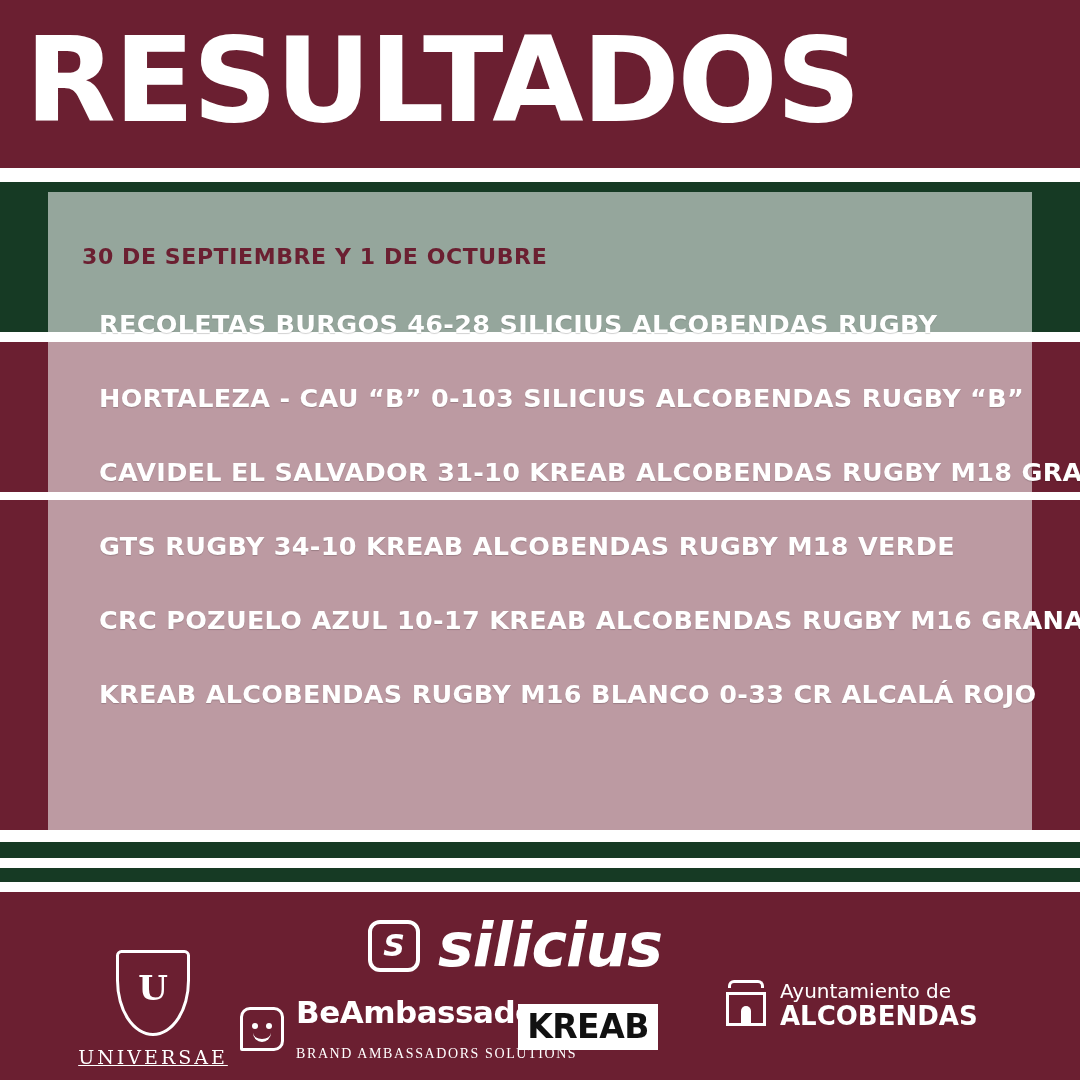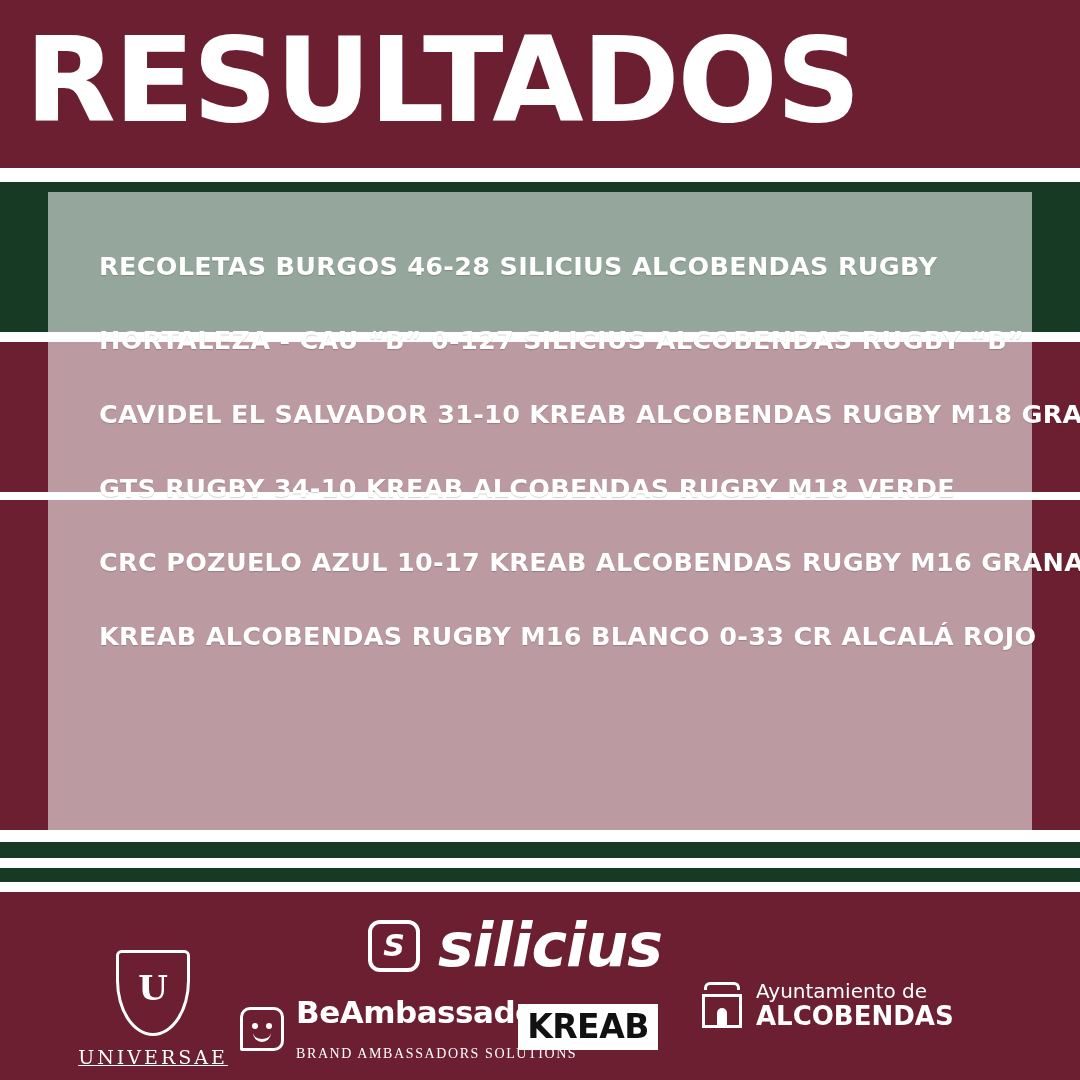--- a/index.html
+++ b/index.html
@@ -261,24 +261,24 @@
     font-weight: bold;
     letter-spacing: -0.5px;
     line-height: 46px;
     text-align: center;
     font-family: "DejaVu Sans", sans-serif;
   }
 
   
   .logo-ayto {
     position: absolute;
-    left: 700px;
+    left: 724px;
     top: 88px;
     display: flex;
-    align-items: flex-end;
+    align-items: flex-start;
     color: #ffffff;
   }
   .ayto-mark {
     width: 44px;
     height: 48px;
     margin-right: 12px;
     position: relative;
   }
   .ayto-mark .roof {
     position: absolute;
@@ -398,23 +398,24 @@
     <div class="band band-white-5"></div>
     <div class="band band-green-3"></div>
     <div class="band band-white-6"></div>
     <div class="band band-maroon-3"></div>
   </div>
 
   <div class="title">RESULTADOS</div>
 
   <div class="panel">
     <div class="panel-inner">
+      <div class="date-line">30 DE SEPTIEMBRE Y 1 DE OCTUBRE</div>
       <ul class="results-list">
         <li class="result-item">RECOLETAS BURGOS 46-28 SILICIUS ALCOBENDAS RUGBY</li>
-        <li class="result-item">HORTALEZA - CAU “B” 0-127 SILICIUS ALCOBENDAS RUGBY “B”</li>
+        <li class="result-item">HORTALEZA - CAU “B” 0-103 SILICIUS ALCOBENDAS RUGBY “B”</li>
         <li class="result-item">CAVIDEL EL SALVADOR 31-10 KREAB ALCOBENDAS RUGBY M18 GRANATE</li>
         <li class="result-item">GTS RUGBY 34-10 KREAB ALCOBENDAS RUGBY M18 VERDE</li>
         <li class="result-item">CRC POZUELO AZUL 10-17 KREAB ALCOBENDAS RUGBY M16 GRANATE</li>
         <li class="result-item">KREAB ALCOBENDAS RUGBY M16 BLANCO 0-33 CR ALCALÁ ROJO</li>
       </ul>
     </div>
   </div>
 
   <div class="footer">
 

